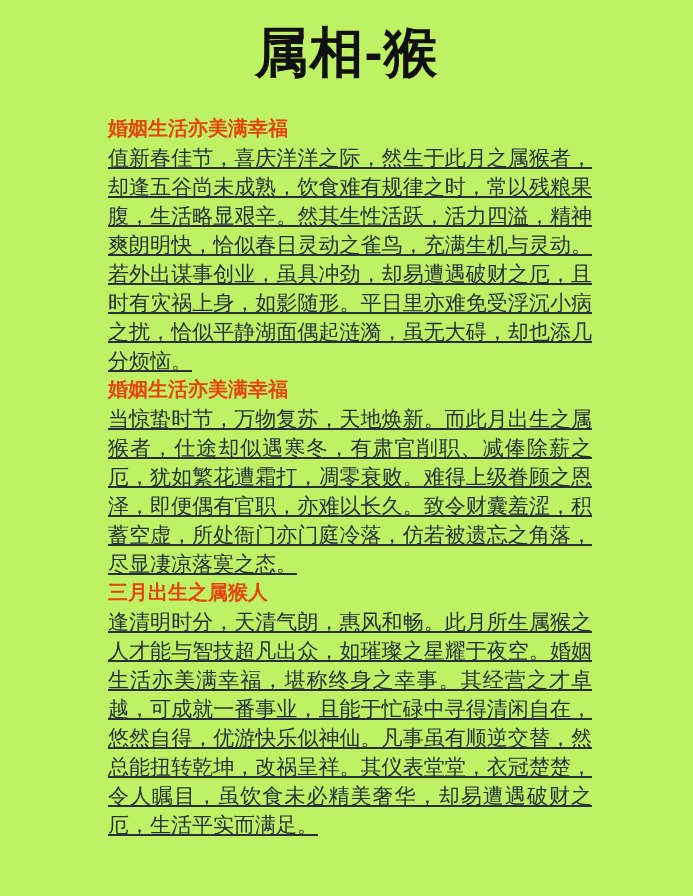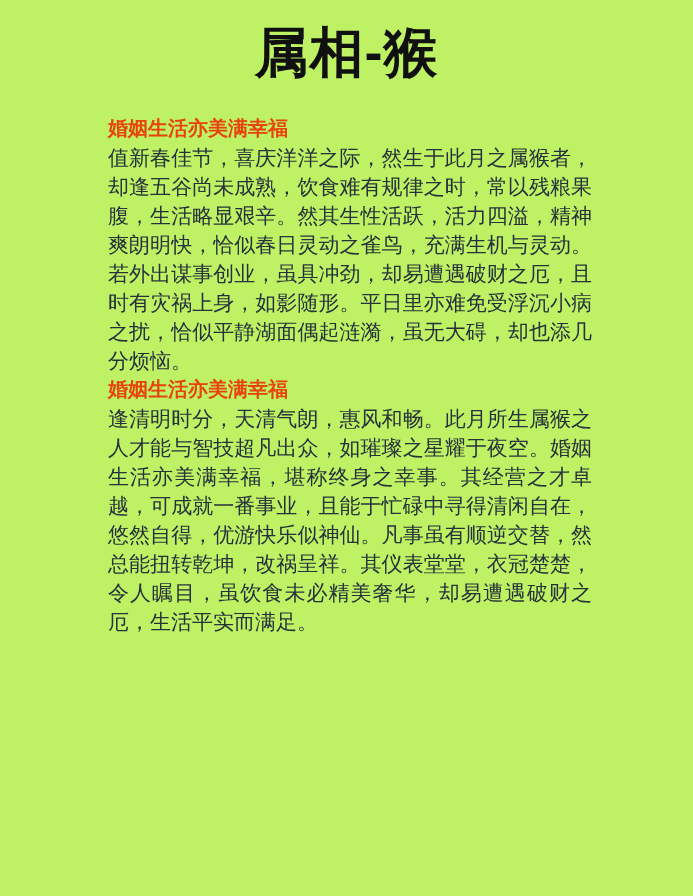--- a/index.html
+++ b/index.html
@@ -42,38 +42,41 @@
     color: #e8420e;
   }
   .section-body {
     margin: 0;
     font-size: 21px;
     line-height: 29px;
     color: #26313a;
     text-align: justify;
     word-break: break-all;
     line-break: strict;
+    text-decoration: underline;
   }
 </style>
 </head>
 <body>
 
 <div class="page">
 
   <h1 class="page-title">属相-猴</h1>
 
   <div class="content">
 
     <section>
       <h2 class="section-heading">婚姻生活亦美满幸福</h2>
       <p class="section-body">值新春佳节，喜庆洋洋之际，然生于此月之属猴者，却逢五谷尚未成熟，饮食难有规律之时，常以残粮果腹，生活略显艰辛。然其生性活跃，活力四溢，精神爽朗明快，恰似春日灵动之雀鸟，充满生机与灵动。若外出谋事创业，虽具冲劲，却易遭遇破财之厄，且时有灾祸上身，如影随形。平日里亦难免受浮沉小病之扰，恰似平静湖面偶起涟漪，虽无大碍，却也添几分烦恼。</p>
     </section>
 
     <section>
       <h2 class="section-heading">婚姻生活亦美满幸福</h2>
+      <p class="section-body">当惊蛰时节，万物复苏，天地焕新。而此月出生之属猴者，仕途却似遇寒冬，有肃官削职、减俸除薪之厄，犹如繁花遭霜打，凋零衰败。难得上级眷顾之恩泽，即便偶有官职，亦难以长久。致令财囊羞涩，积蓄空虚，所处衙门亦门庭冷落，仿若被遗忘之角落，尽显凄凉落寞之态。</p>
     </section>
 
     <section>
+      <h2 class="section-heading">三月出生之属猴人</h2>
       <p class="section-body">逢清明时分，天清气朗，惠风和畅。此月所生属猴之人才能与智技超凡出众，如璀璨之星耀于夜空。婚姻生活亦美满幸福，堪称终身之幸事。其经营之才卓越，可成就一番事业，且能于忙碌中寻得清闲自在，悠然自得，优游快乐似神仙。凡事虽有顺逆交替，然总能扭转乾坤，改祸呈祥。其仪表堂堂，衣冠楚楚，令人瞩目，虽饮食未必精美奢华，却易遭遇破财之厄，生活平实而满足。</p>
     </section>
 
   </div>
 </div>
 
 </body></html>

